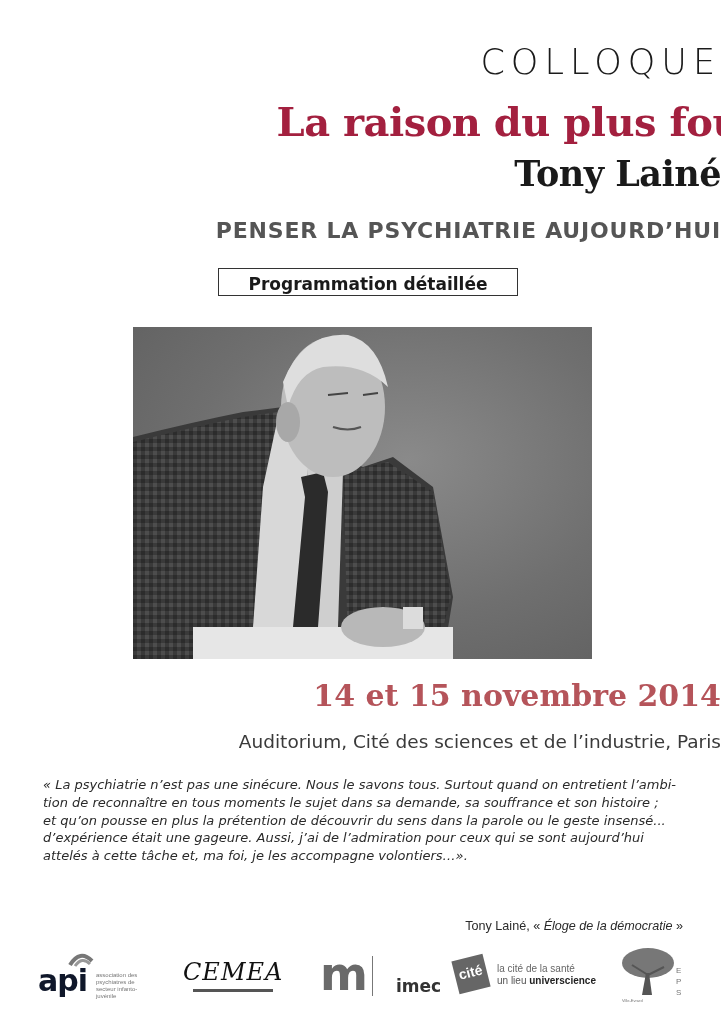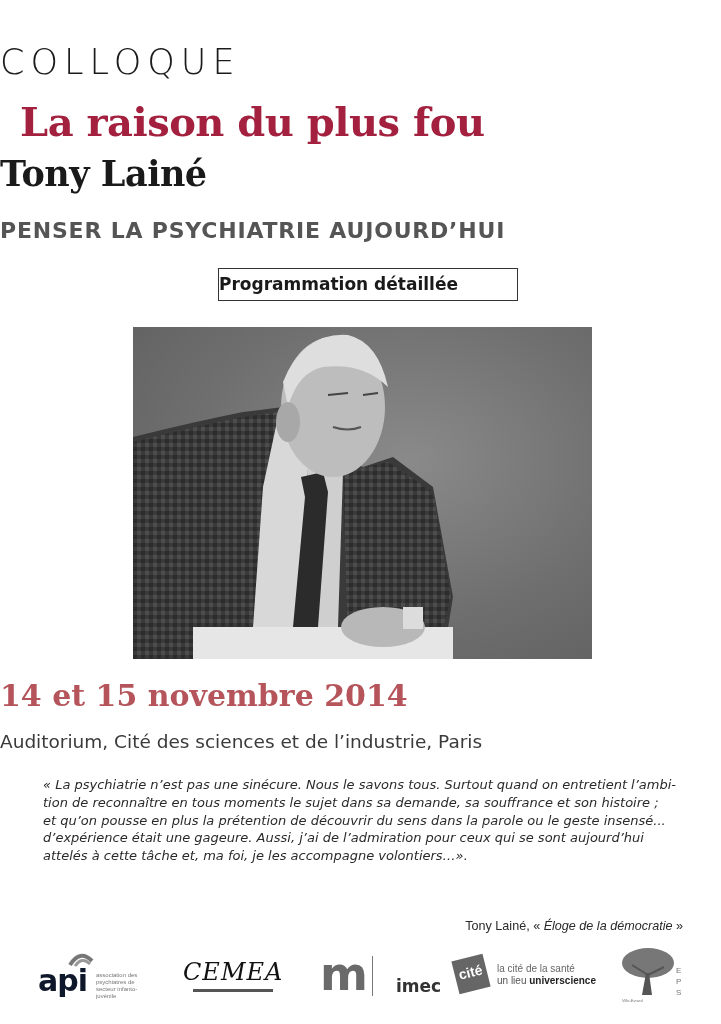--- a/index.html
+++ b/index.html
@@ -1,41 +1,41 @@
 <!DOCTYPE html>
 <html><head>
 <meta charset="utf-8">
 <style>
   html, body { margin: 0; padding: 0; }
   body {
     width: 721px; height: 1024px; background: #ffffff; position: relative;
     overflow: hidden; font-family: "Liberation Sans", sans-serif; color: #222;
   }
   .abs { position: absolute; }
-  .center { left: 0; width: 721px; text-align: left; }
+  .center { left: 0; width: 721px; text-align: right; }
 
   #colloque {
     top: 42px; font-family: "DejaVu Sans", sans-serif; font-weight: 300;
     font-size: 35px; letter-spacing: 6px; color: #1b1b1b; line-height: 40px;
   }
   #main-title {
     top: 98px; font-family: "DejaVu Serif", serif; font-weight: bold;
     font-size: 40px; color: #a3203f; line-height: 48px; letter-spacing: -0.5px; padding-left: 20px;
   }
   #speaker {
     top: 152px; font-family: "DejaVu Serif", serif; font-weight: bold;
     font-size: 35px; color: #1a1a1a; line-height: 44px; letter-spacing: -0.5px;
   }
   #subtitle {
     top: 216px; font-family: "DejaVu Sans", sans-serif; font-weight: bold;
     font-size: 22px; color: #555555; line-height: 30px; letter-spacing: 0.8px;
   }
   #program-box {
-    top: 268px; left: 218px; width: 300px; height: 33px; border: 1.5px solid #333;
-    box-sizing: border-box; text-align: left; font-family: "DejaVu Sans", sans-serif;
+    top: 268px; left: 218px; width: 300px; height: 28px; border: 1.5px solid #333;
+    box-sizing: border-box; text-align: center; font-family: "DejaVu Sans", sans-serif;
     font-weight: bold; font-size: 17px; color: #1a1a1a; line-height: 30px;
     cursor: pointer;
   }
 
   #photo {
     top: 327px; left: 133px; width: 459px; height: 332px;
     background: radial-gradient(ellipse at 60% 40%, #8a8a8a 0%, #6f6f6f 55%, #5e5e5e 100%);
     overflow: hidden;
   }
   #photo svg { display: block; }

